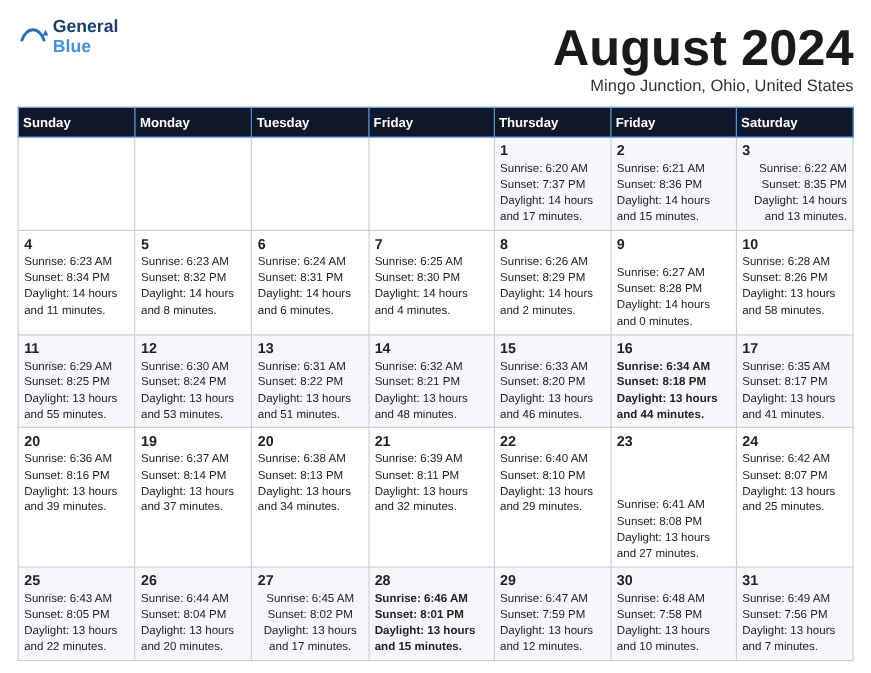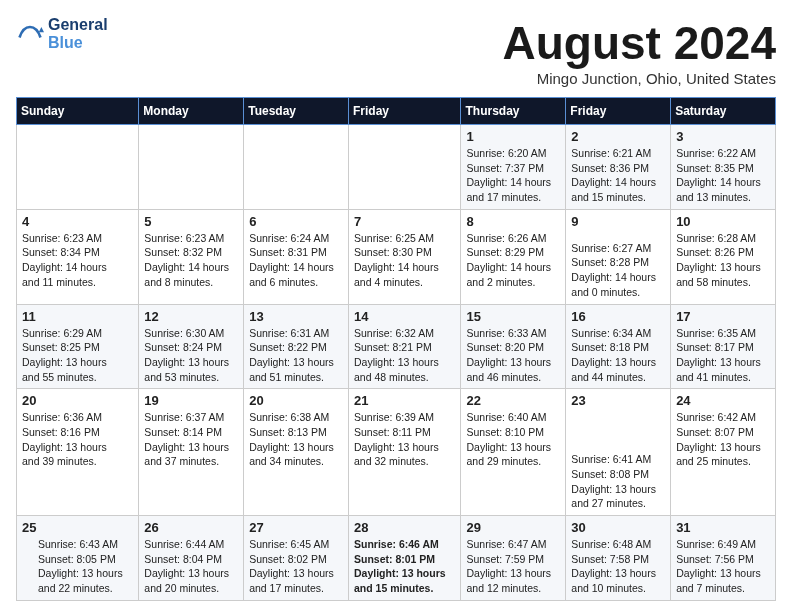--- a/index.html
+++ b/index.html
@@ -135,21 +135,21 @@
         </td>
         <td>
           <span class="day-num">2</span>
           <div class="day-info" style="white-space: pre-line;">Sunrise: 6:21 AM
 Sunset: 8:36 PM
 Daylight: 14 hours
 and 15 minutes.</div>
         </td>
         <td>
           <span class="day-num">3</span>
-          <div class="day-info" style="white-space: pre-line;">Sunrise: 6:22 AM
+          <div class="day-info" style="white-space: pre-line; text-align: right;">Sunrise: 6:22 AM
 Sunset: 8:35 PM
 Daylight: 14 hours
 and 13 minutes.</div>
         </td>
       </tr>
       <tr>
         <td>
           <span class="day-num">4</span>
           <div class="day-info" style="white-space: pre-line;">Sunrise: 6:23 AM
 Sunset: 8:34 PM
@@ -230,21 +230,21 @@
         </td>
         <td>
           <span class="day-num">15</span>
           <div class="day-info" style="white-space: pre-line;">Sunrise: 6:33 AM
 Sunset: 8:20 PM
 Daylight: 13 hours
 and 46 minutes.</div>
         </td>
         <td>
           <span class="day-num">16</span>
-          <div class="day-info" style="white-space: pre-line;">Sunrise: 6:34 AM
+          <div class="day-info" style="white-space: pre-line; font-weight: bold;">Sunrise: 6:34 AM
 Sunset: 8:18 PM
 Daylight: 13 hours
 and 44 minutes.</div>
         </td>
         <td>
           <span class="day-num">17</span>
           <div class="day-info" style="white-space: pre-line;">Sunrise: 6:35 AM
 Sunset: 8:17 PM
 Daylight: 13 hours
 and 41 minutes.</div>
@@ -297,35 +297,35 @@
           <span class="day-num">24</span>
           <div class="day-info" style="white-space: pre-line;">Sunrise: 6:42 AM
 Sunset: 8:07 PM
 Daylight: 13 hours
 and 25 minutes.</div>
         </td>
       </tr>
       <tr>
         <td>
           <span class="day-num">25</span>
-          <div class="day-info" style="white-space: pre-line; margin-left: 16px;">Sunrise: 6:43 AM
+          <div class="day-info" style="white-space: pre-line;">Sunrise: 6:43 AM
 Sunset: 8:05 PM
 Daylight: 13 hours
 and 22 minutes.</div>
         </td>
         <td>
           <span class="day-num">26</span>
           <div class="day-info" style="white-space: pre-line;">Sunrise: 6:44 AM
 Sunset: 8:04 PM
 Daylight: 13 hours
 and 20 minutes.</div>
         </td>
         <td>
           <span class="day-num">27</span>
-          <div class="day-info" style="white-space: pre-line;">Sunrise: 6:45 AM
+          <div class="day-info" style="white-space: pre-line; text-align: center;">Sunrise: 6:45 AM
 Sunset: 8:02 PM
 Daylight: 13 hours
 and 17 minutes.</div>
         </td>
         <td>
           <span class="day-num">28</span>
           <div class="day-info" style="white-space: pre-line; font-weight: bold;">Sunrise: 6:46 AM
 Sunset: 8:01 PM
 Daylight: 13 hours
 and 15 minutes.</div>

